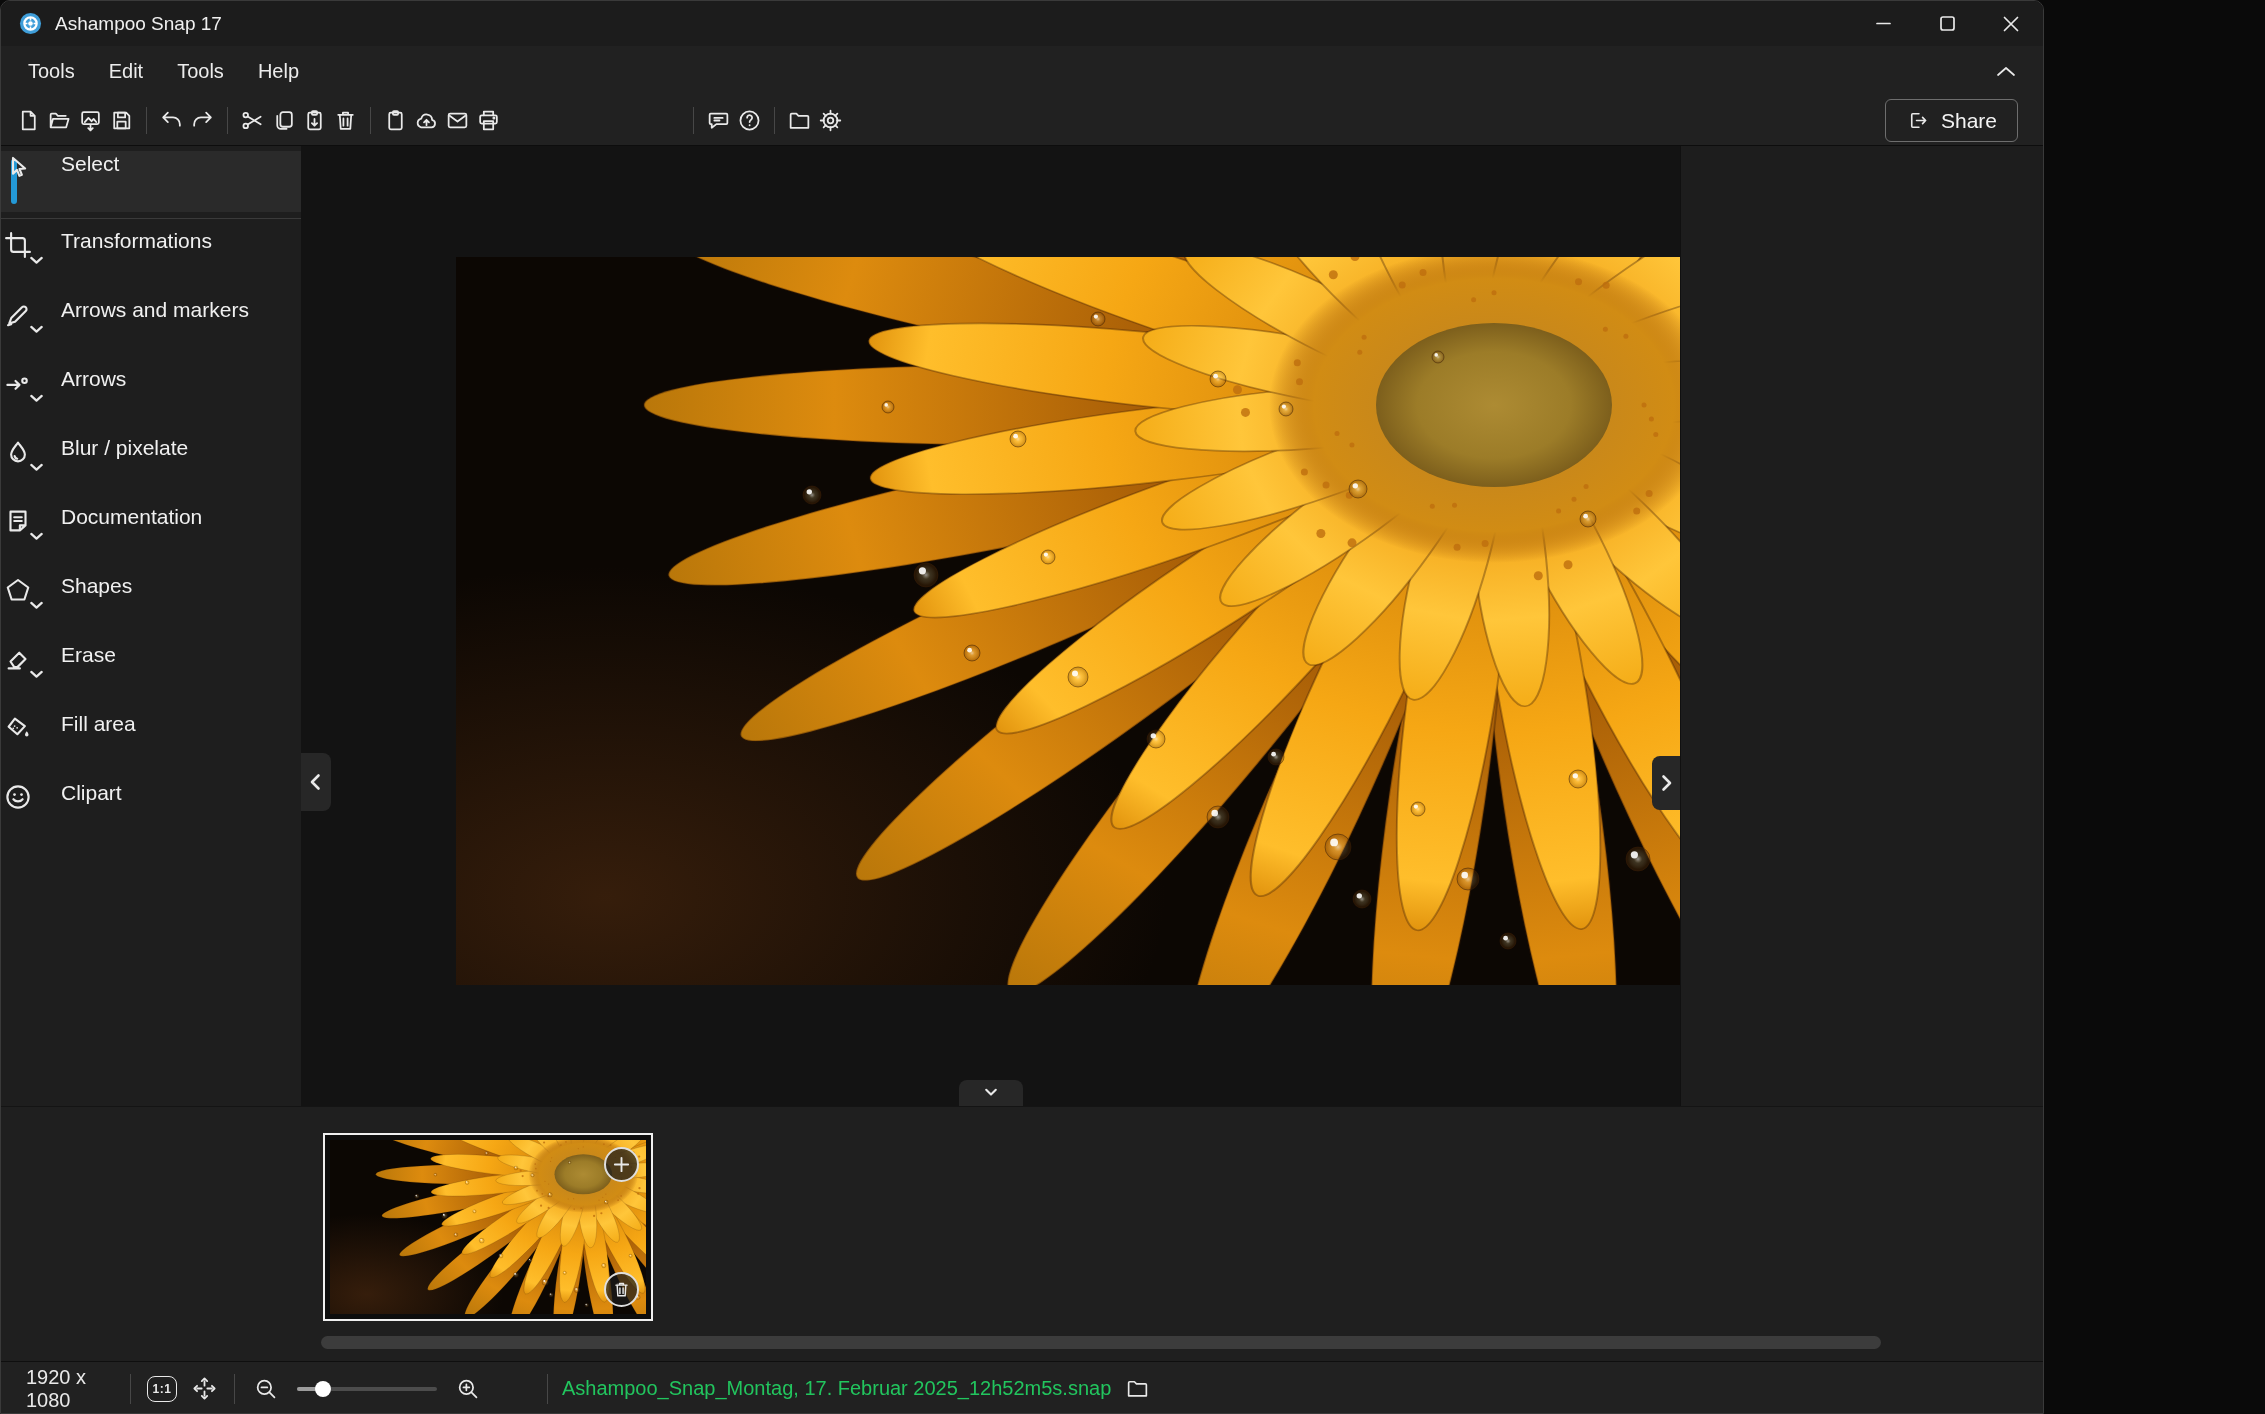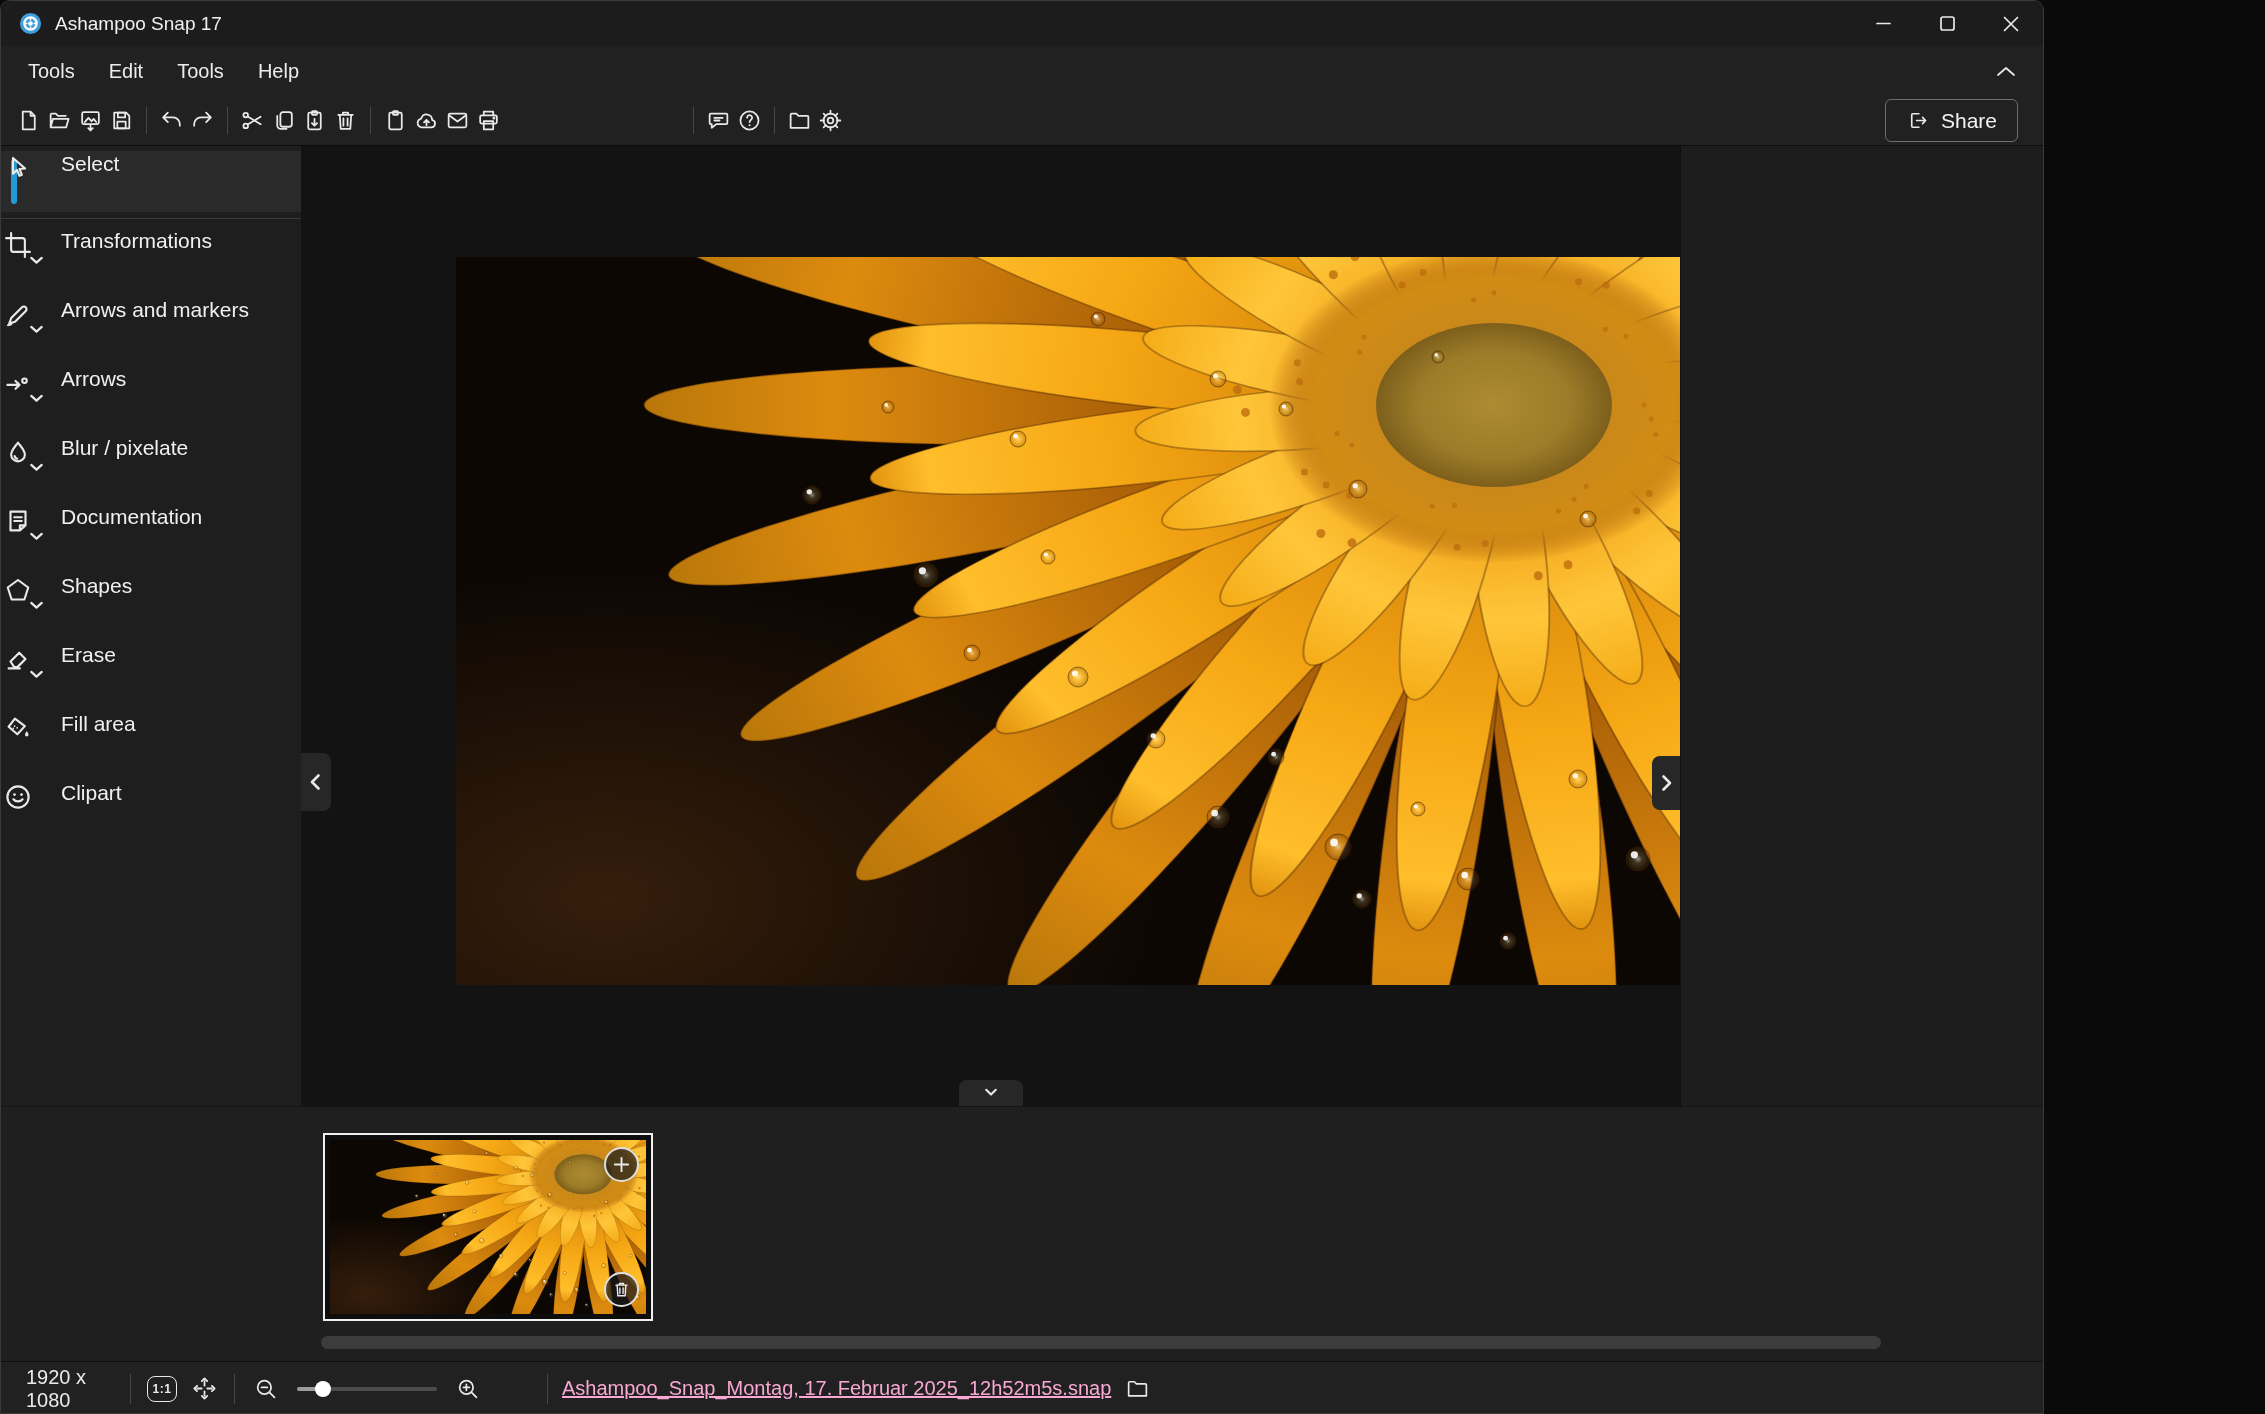--- a/index.html
+++ b/index.html
@@ -82,21 +82,21 @@
   .sbtn{ background:none; border:none; cursor:pointer; display:flex; align-items:center; justify-content:center; }
   .ratio-btn{ margin-left:16px; width:30px; height:26px; border:1.8px solid #e9e9e9; border-radius:8px;
     color:#e9e9e9; font-size:12px; font-weight:bold; letter-spacing:0.5px; }
   .move-btn{ margin-left:14px; } .move-btn svg{ width:27px; height:27px; }
   .zo-btn{ margin-left:18px; } .zi-btn{ margin-left:18px; }
   .zo-btn svg,.zi-btn svg{ width:26px; height:26px; }
   .slider{ position:relative; margin-left:18px; width:140px; height:20px; cursor:pointer; }
   .slider .track{ position:absolute; top:8px; left:0; width:100%; height:4px; border-radius:2px; background:#4c4c4c; }
   .slider .fill{ position:absolute; top:8px; left:0; height:4px; border-radius:2px; background:#9c9c9c; }
   .slider .thumb{ position:absolute; top:2px; width:16px; height:16px; border-radius:50%; background:#ffffff; }
-  .filename{ margin-left:14px; color:#f9a8d4; white-space:nowrap;text-decoration:underline; }
+  .filename{ margin-left:14px; color:#22c55e; white-space:nowrap; }
   .sfolder{ margin-left:14px; } .sfolder svg{ width:25px; height:25px; }
 </style>
 </head>
 <body>
 
 <svg width="0" height="0" style="position:absolute" aria-hidden="true">
   <defs>
     <linearGradient id="petalDeep" x1="0" y1="0" x2="1" y2="0">
       <stop offset="0" stop-color="#5c2f04"></stop>
         <stop offset="0.35" stop-color="#a95f07"></stop>

